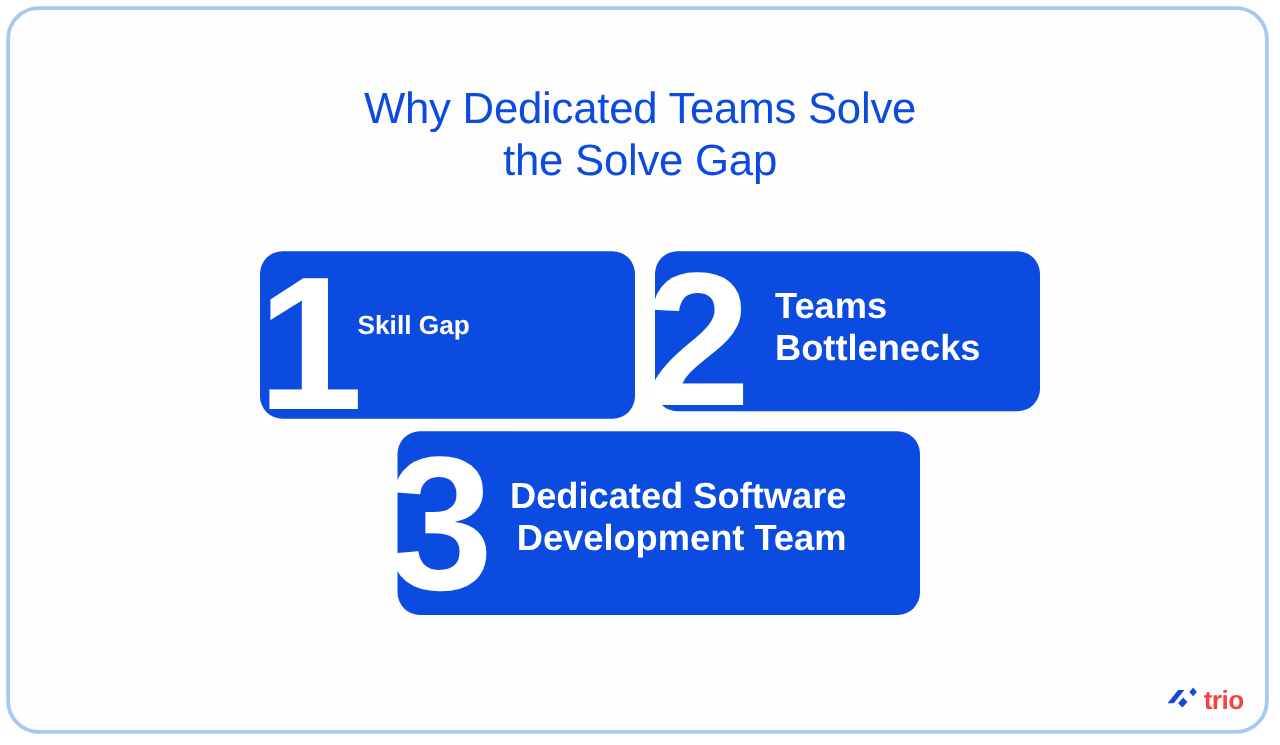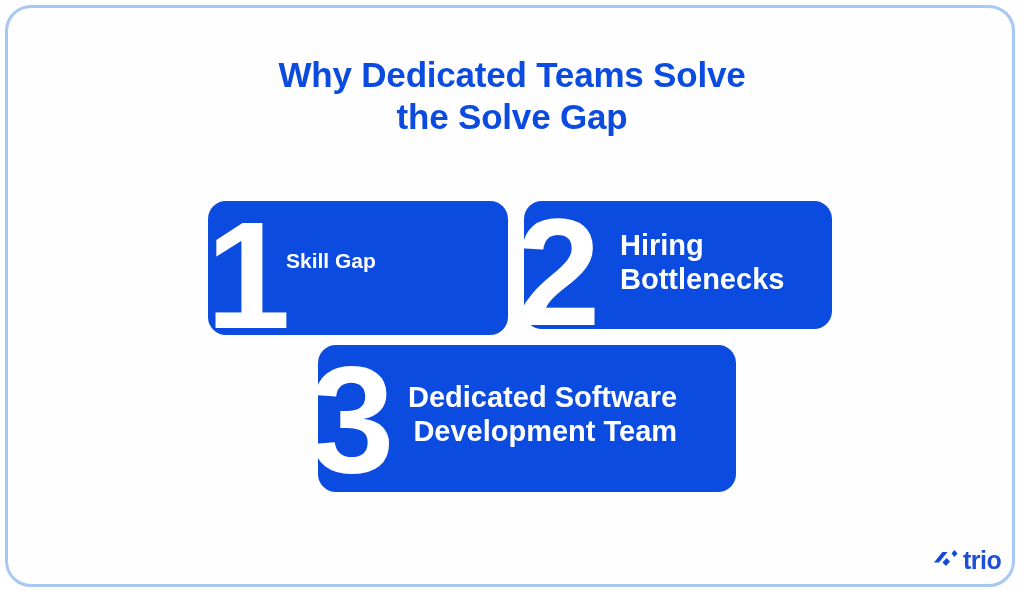--- a/index.html
+++ b/index.html
@@ -26,26 +26,26 @@
     height: 582px;
     box-sizing: border-box;
     border: 3px solid #a7c8f2;
     border-radius: 26px;
     background: #fefeff;
   }
   
   #title {
     position: absolute;
     left: 0;
-    top: 54px;
+    top: 66px;
     width: 1024px;
     text-align: center;
     color: #0b4be0;
     font-size: 35px;
-    font-weight: bold;
+    font-weight: normal;
     line-height: 42px;
     letter-spacing: -0.2px;
   }
   #title .line {
     display: block;
   }
   
   .card {
     position: absolute;
     background: #0b4be0;
@@ -99,22 +99,22 @@
     position: absolute;
     left: 933px;
     top: 546px;
     height: 28px;
     display: flex;
     align-items: center;
     gap: 4px;
   }
   #logo-mark { display: block; }
   #logo-word {
-    color: #1d4ed8;
-    font-size: 25px;
+    color: #ef4444;
+    font-size: 21px;
     font-weight: bold;
     letter-spacing: -0.5px;
     line-height: 1;
   }
 </style>
 </head>
 <body>
 
 <div id="canvas">
 
@@ -124,21 +124,21 @@
     <span class="line">Why Dedicated Teams Solve</span>
     <span class="line">the Solve Gap</span>
   </div>
 
   <div class="card" id="card-1"></div>
   <div class="numeral" id="numeral-1">1</div>
   <div class="card-label" id="label-1">Skill Gap</div>
 
   <div class="card" id="card-2"></div>
   <div class="numeral" id="numeral-2">2</div>
-  <div class="card-label" id="label-2">Hiring
+  <div class="card-label" id="label-2">Teams
 Bottlenecks</div>
 
   <div class="card" id="card-3"></div>
   <div class="numeral" id="numeral-3">3</div>
   <div class="card-label" id="label-3">Dedicated Software
 Development Team</div>
 
   <div id="logo">
     <svg id="logo-mark" width="26" height="22" viewBox="0 0 26 22">
       <polygon points="1,13.5 9.5,3 14.5,3 6,13.5" fill="#1449d8"></polygon>

